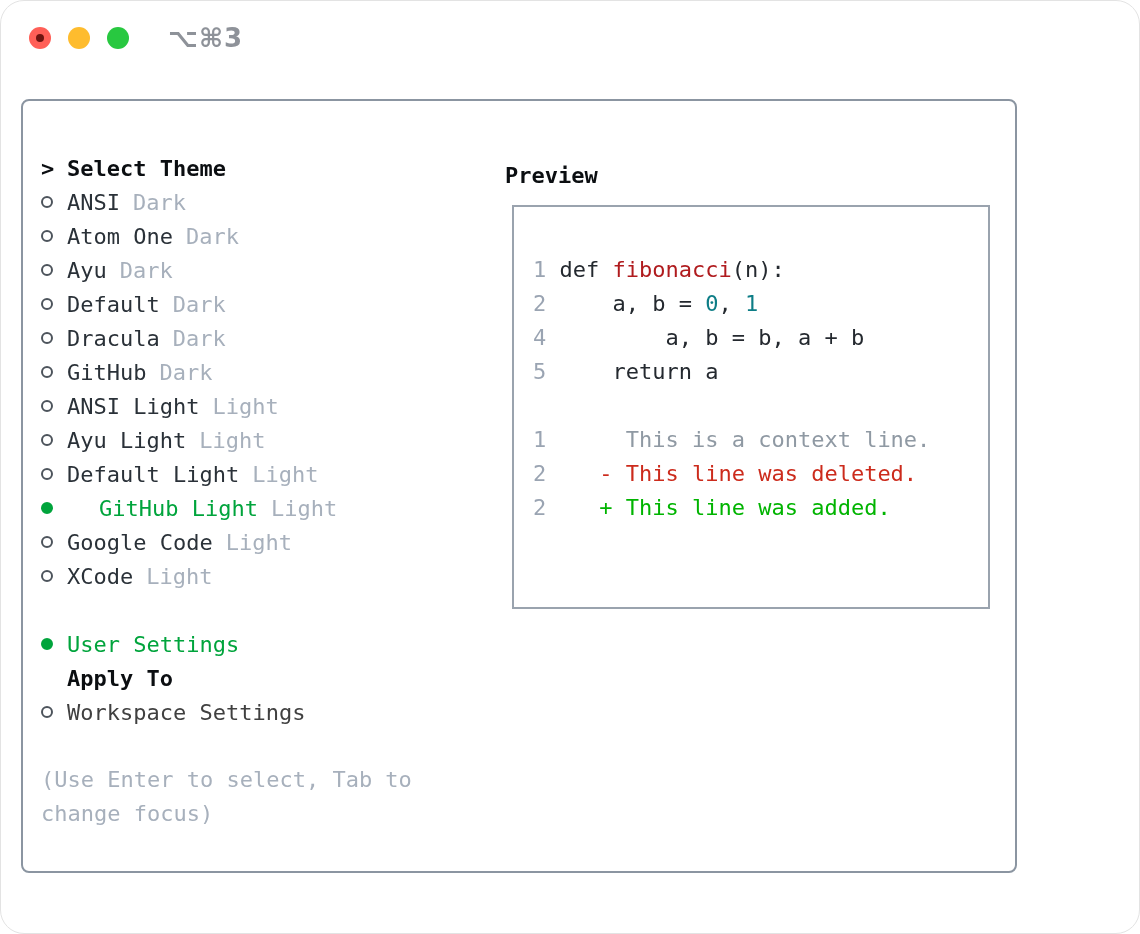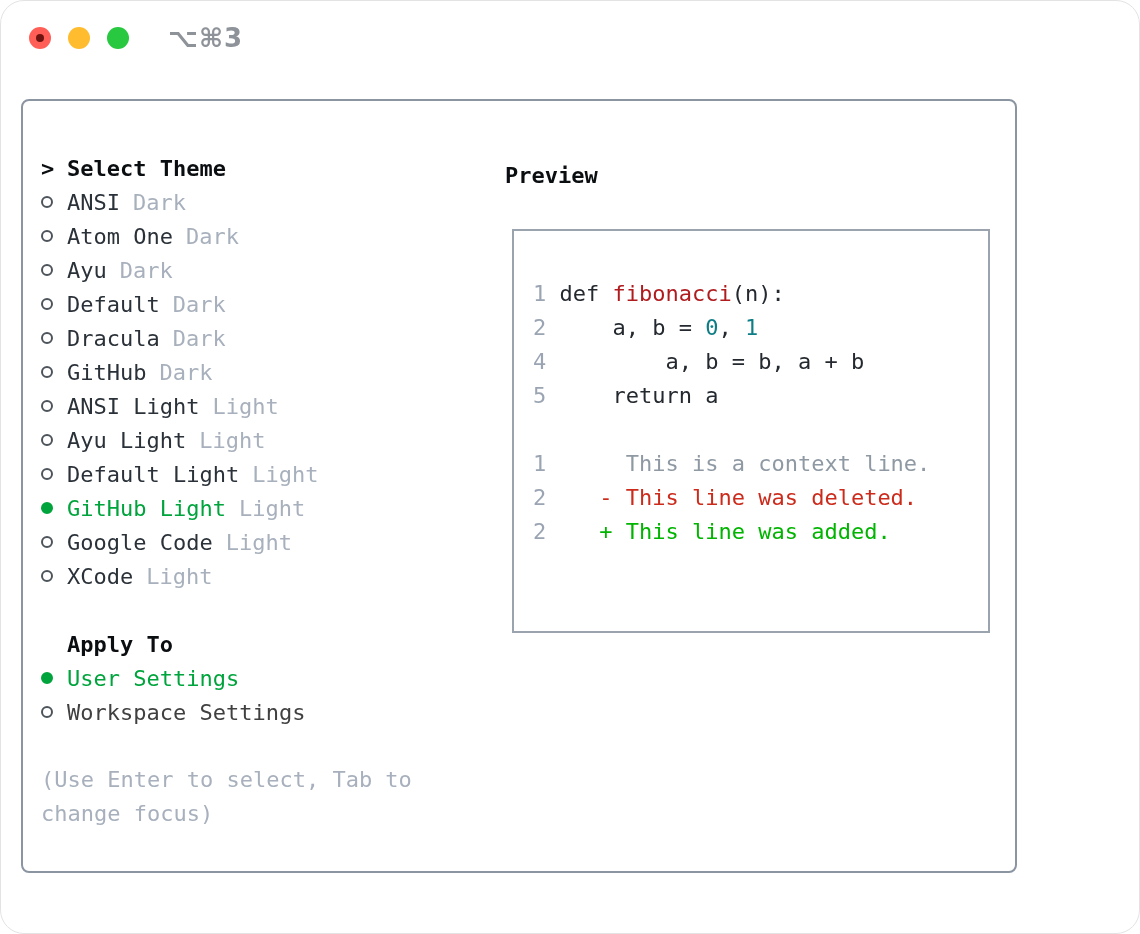--- a/index.html
+++ b/index.html
@@ -50,38 +50,38 @@
   .mark { width: 26px; display: flex; align-items: center; flex: none; }
   .ring {
     width: 12px; height: 12px; border-radius: 50%;
     border: 2px solid #4d545c; display: inline-block;
   }
   .ring.filled { background: #00a43c; border-color: #00a43c; }
   .prefix { font-weight: bold; color: #0b0e11; font-size: 22px; }
   .hdr { font-weight: bold; color: #0b0e11; }
   .t-name { color: #2a3138; }
   .t-var  { color: #a7b0bc; margin-left: 13px; }
-  .row.sel .t-name { color: #00a43c; }
+  .row.sel .t-name { color: #00a43c; margin-left: 32px; }
   .opt-name { color: #404040; }
   .row.sel .opt-name { color: #00a43c; }
   .hint {
     width: 436px; margin-top: 34px;
     color: #a7b0bc; font-size: 22px; line-height: 34px;
   }
 
   
   .preview-header {
     position: absolute; left: 482px; top: 58px;
     height: 34px; line-height: 34px;
     font-size: 22px; font-weight: bold; color: #0b0e11;
   }
   .preview-box {
     position: absolute; left: 489px; top: 104px;
     width: 478px; height: 404px;
-    border: 2px solid #9aa3ae; background: #ffffff; margin-top: 24px;
+    border: 2px solid #9aa3ae; background: #ffffff;
   }
   .code { padding: 46px 0 0 19px; font-size: 22px; }
   .cl { height: 34px; line-height: 34px; white-space: pre; }
   .ln     { color: #9aa4b2; }
   .c-code { color: #24292f; }
   .c-fn   { color: #b01b1e; }
   .c-num  { color: #0d7d86; }
   .c-blt  { color: #1d87c9; }
   .c-ctx  { color: #8f99a3; }
   .c-del  { color: #cc2b1c; }
@@ -164,27 +164,27 @@
         <span class="t-var">Light</span>
       </div>
       <div class="row">
         <span class="mark"><span class="ring"></span></span>
         <span class="t-name">XCode</span>
         <span class="t-var">Light</span>
       </div>
 
       <div class="row blank"></div>
 
-      <div class="row">
-        <span class="mark"></span>
-        <span class="hdr">Apply To</span>
-      </div>
       <div class="row sel">
         <span class="mark"><span class="ring filled"></span></span>
         <span class="opt-name">User Settings</span>
+      </div>
+      <div class="row">
+        <span class="mark"></span>
+        <span class="hdr">Apply To</span>
       </div>
       <div class="row">
         <span class="mark"><span class="ring"></span></span>
         <span class="opt-name">Workspace Settings</span>
       </div>
 
       <div class="hint">(Use Enter to select, Tab to change focus)</div>
     </div>
 
     <div class="preview-header">Preview</div>

